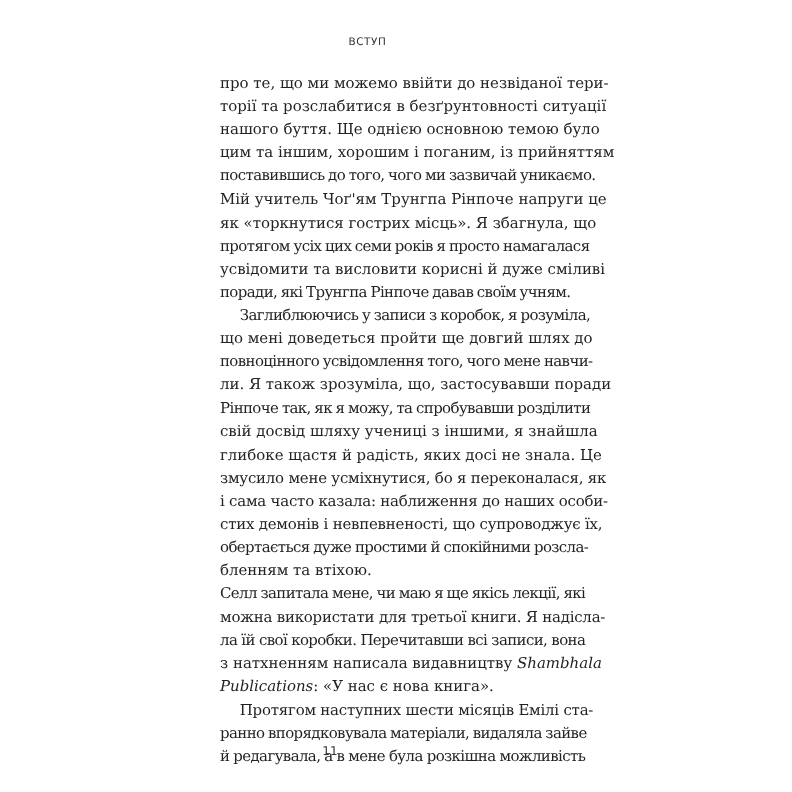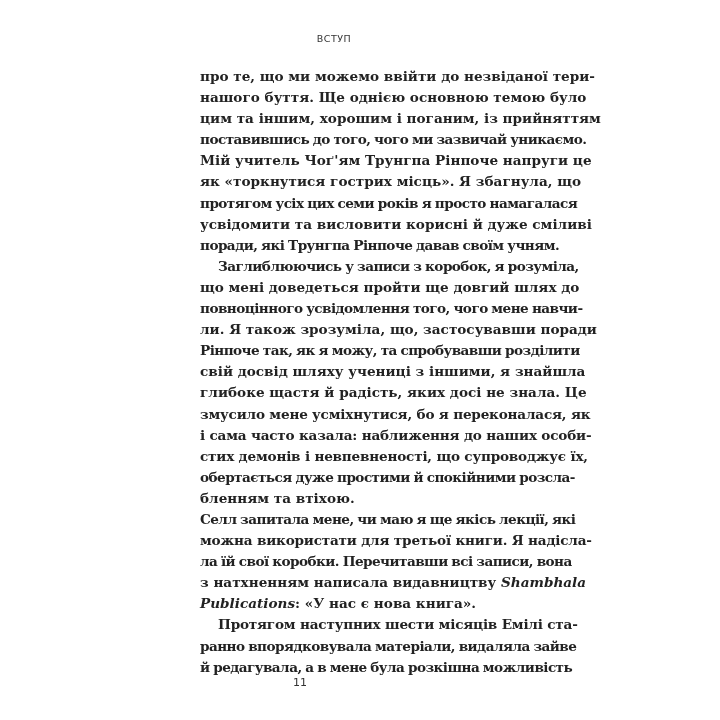--- a/index.html
+++ b/index.html
@@ -7,38 +7,39 @@
   .header {
     position:absolute; top:33px; left:0; width:668px; text-align:center;
     font-family:"DejaVu Sans", sans-serif; font-size:9.5px; letter-spacing:0.5px;
     color:#333;
   }
   .page {
     position:absolute; top:66px; left:200px; width:332px;
     font-family:"DejaVu Serif", serif; font-size:13.6px; color:#222;
     line-height:21.1px;
   }
-  .line { display:block; white-space:nowrap; text-align:justify; text-align-last:justify; height:21.1px;font-weight:bold; }
+  .line { display:block; white-space:nowrap; text-align:justify; text-align-last:justify; height:21.1px; }
   .line.last { text-align-last:left; }
   .line.indent { padding-left:18px; }
   .line.condensed { letter-spacing:-0.55px; word-spacing:-0.5px; }
   .line.tight { letter-spacing:-0.2px; }
   i { font-style:italic; }
   .footer {
     position:absolute; top:676px; left:0; width:600px; text-align:center;
     font-family:"DejaVu Sans", sans-serif; font-size:11px; color:#333;
   }
 </style>
 </head>
 <body>
 
 <div class="header">ВСТУП</div>
 
 <div class="page">
   <span class="line">про те, що ми можемо ввійти до незвіданої тери-</span>
+  <span class="line">торії та розслабитися в безґрунтовності ситуації</span>
   <span class="line">нашого буття. Ще однією основною темою було</span>
   <span class="line">цим та іншим, хорошим і поганим, із прийняттям</span>
   <span class="line condensed">поставившись до того, чого ми зазвичай уникаємо.</span>
   <span class="line">Мій учитель Чоґ'ям Трунгпа Рінпоче напруги це</span>
   <span class="line">як «торкнутися гострих місць». Я збагнула, що</span>
   <span class="line condensed">протягом усіх цих семи років я просто намагалася</span>
   <span class="line">усвідомити та висловити корисні й дуже сміливі</span>
   <span class="line last condensed">поради, які Трунгпа Рінпоче давав своїм учням.</span>
   <span class="line indent condensed">Заглиблюючись у записи з коробок, я розуміла,</span>
   <span class="line">що мені доведеться пройти ще довгий шлях до</span>

